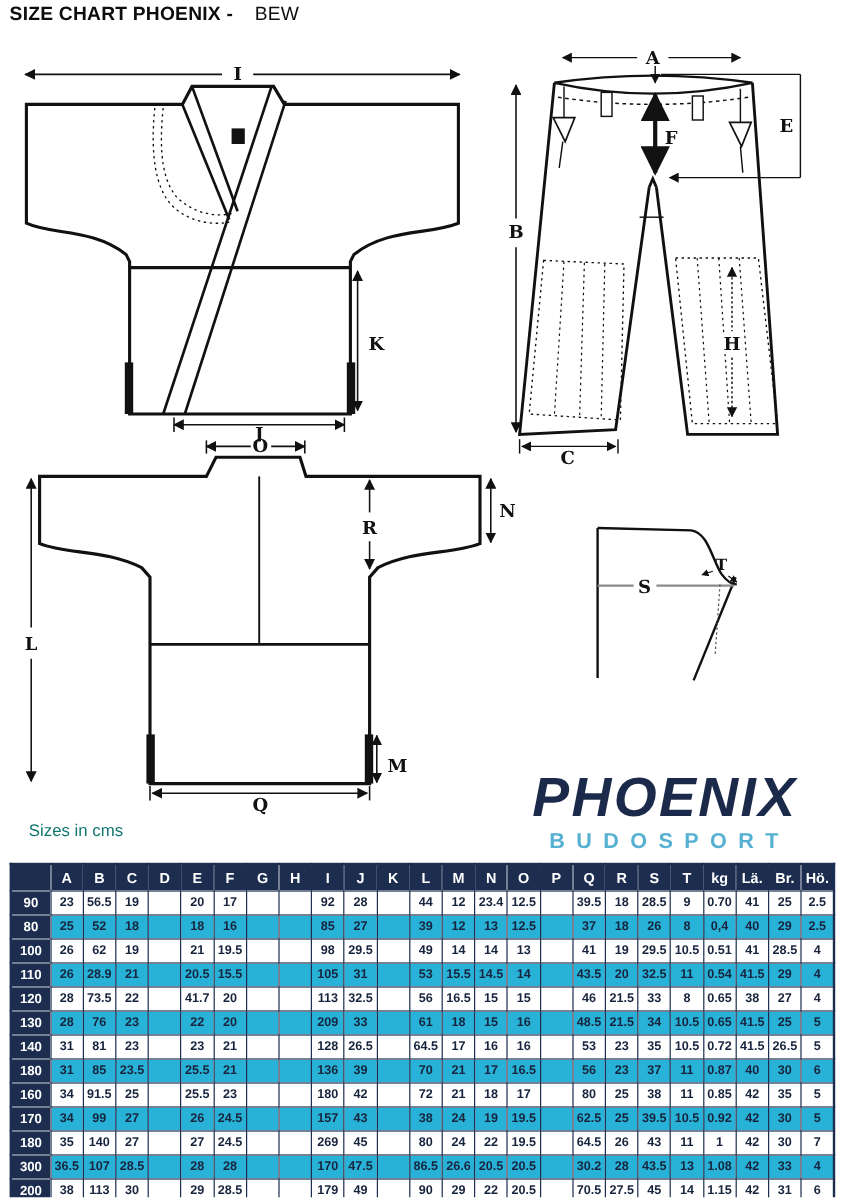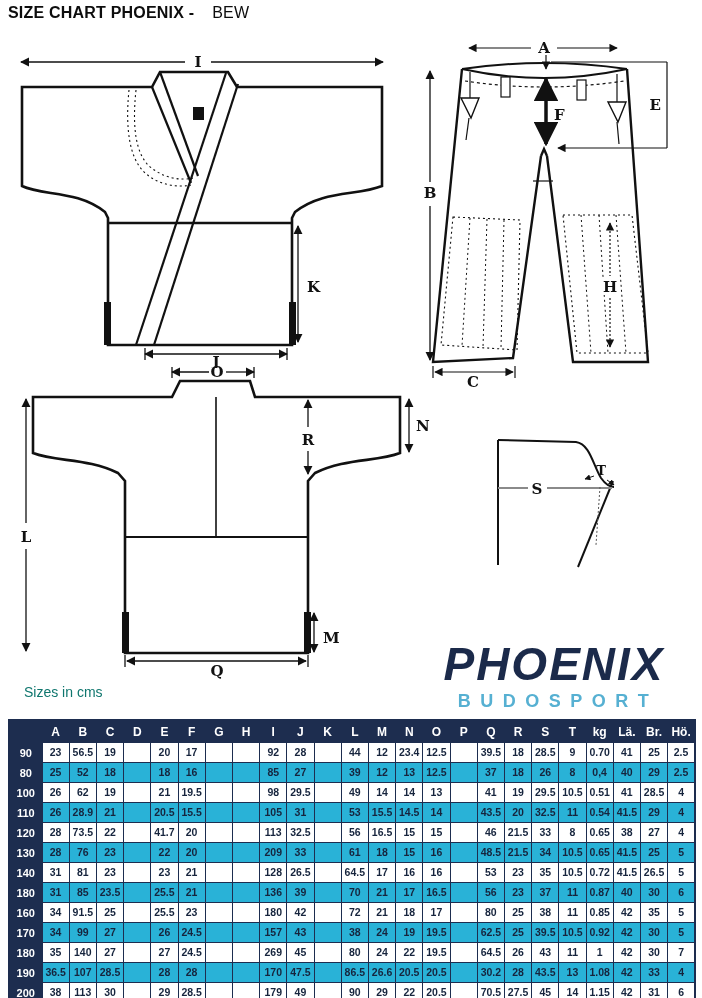--- a/index.html
+++ b/index.html
@@ -529,21 +529,21 @@
             <td>64.5</td>
             <td>26</td>
             <td>43</td>
             <td>11</td>
             <td>1</td>
             <td>42</td>
             <td>30</td>
             <td>7</td>
           </tr>
           <tr class="shaded">
-            <th>190</th>
+            <th>300</th>
             <td>36.5</td>
             <td>107</td>
             <td>28.5</td>
             <td></td>
             <td>28</td>
             <td>28</td>
             <td></td>
             <td></td>
             <td>170</td>
             <td>47.5</td>

